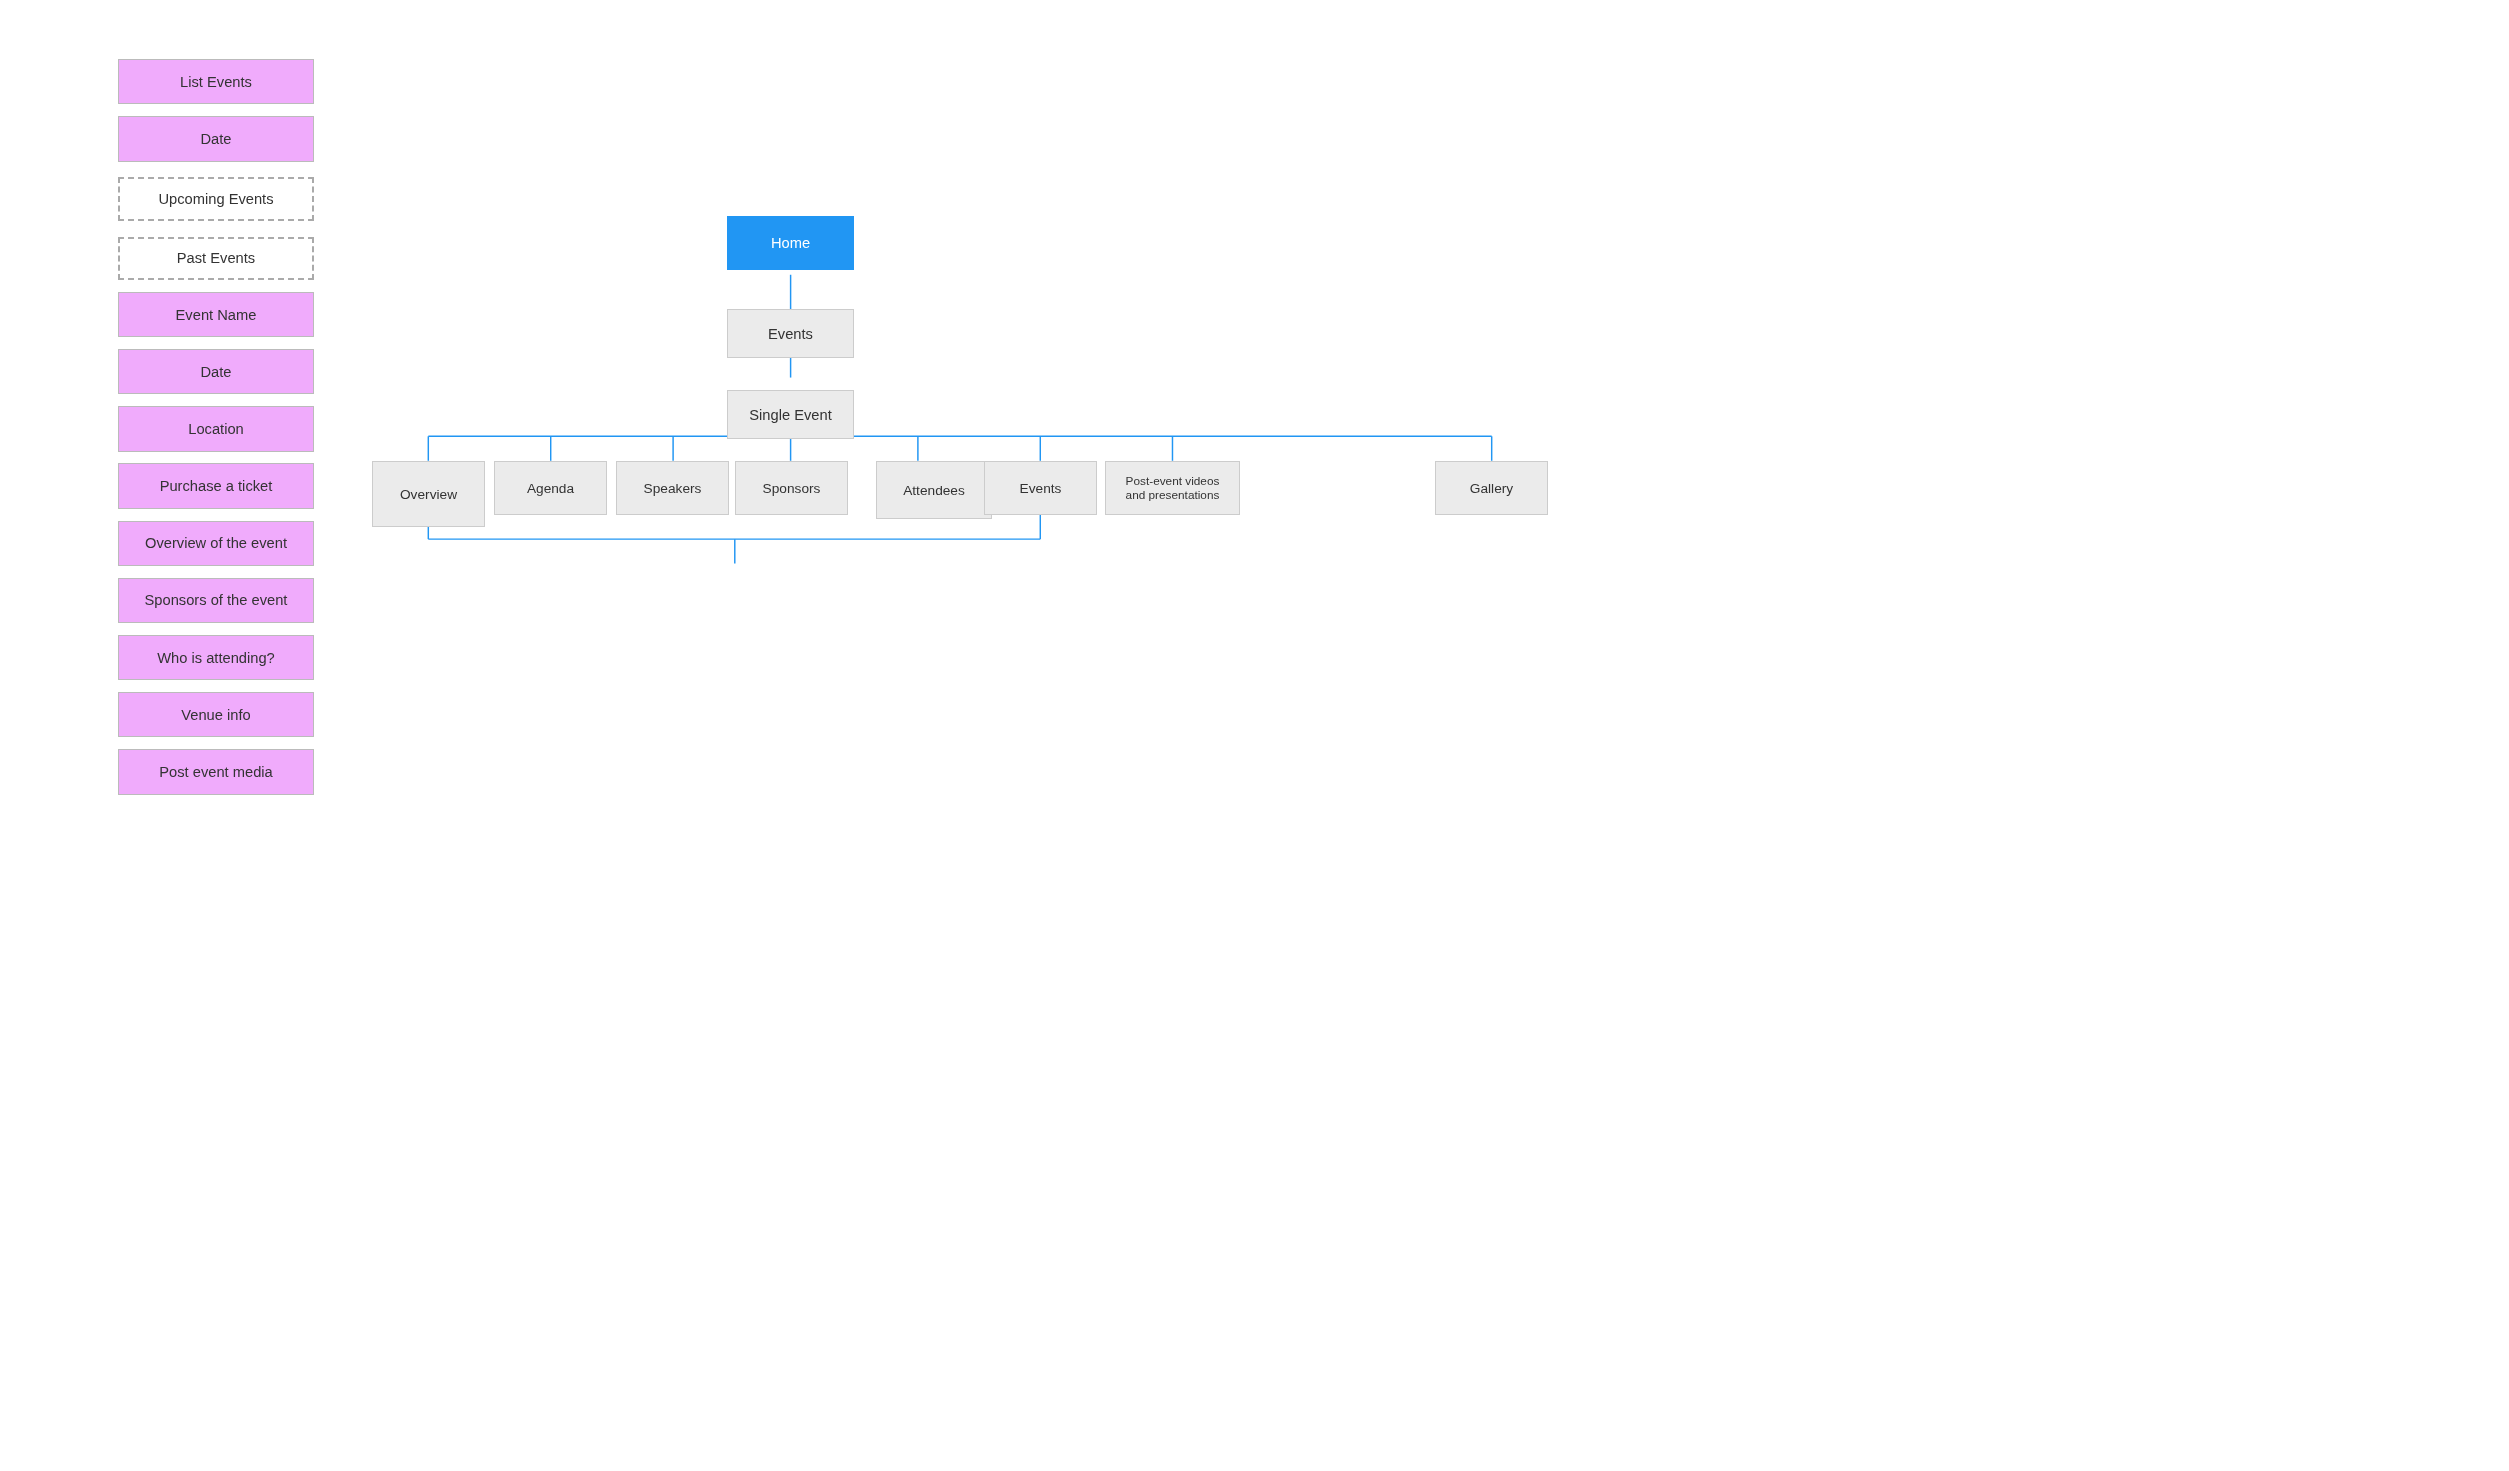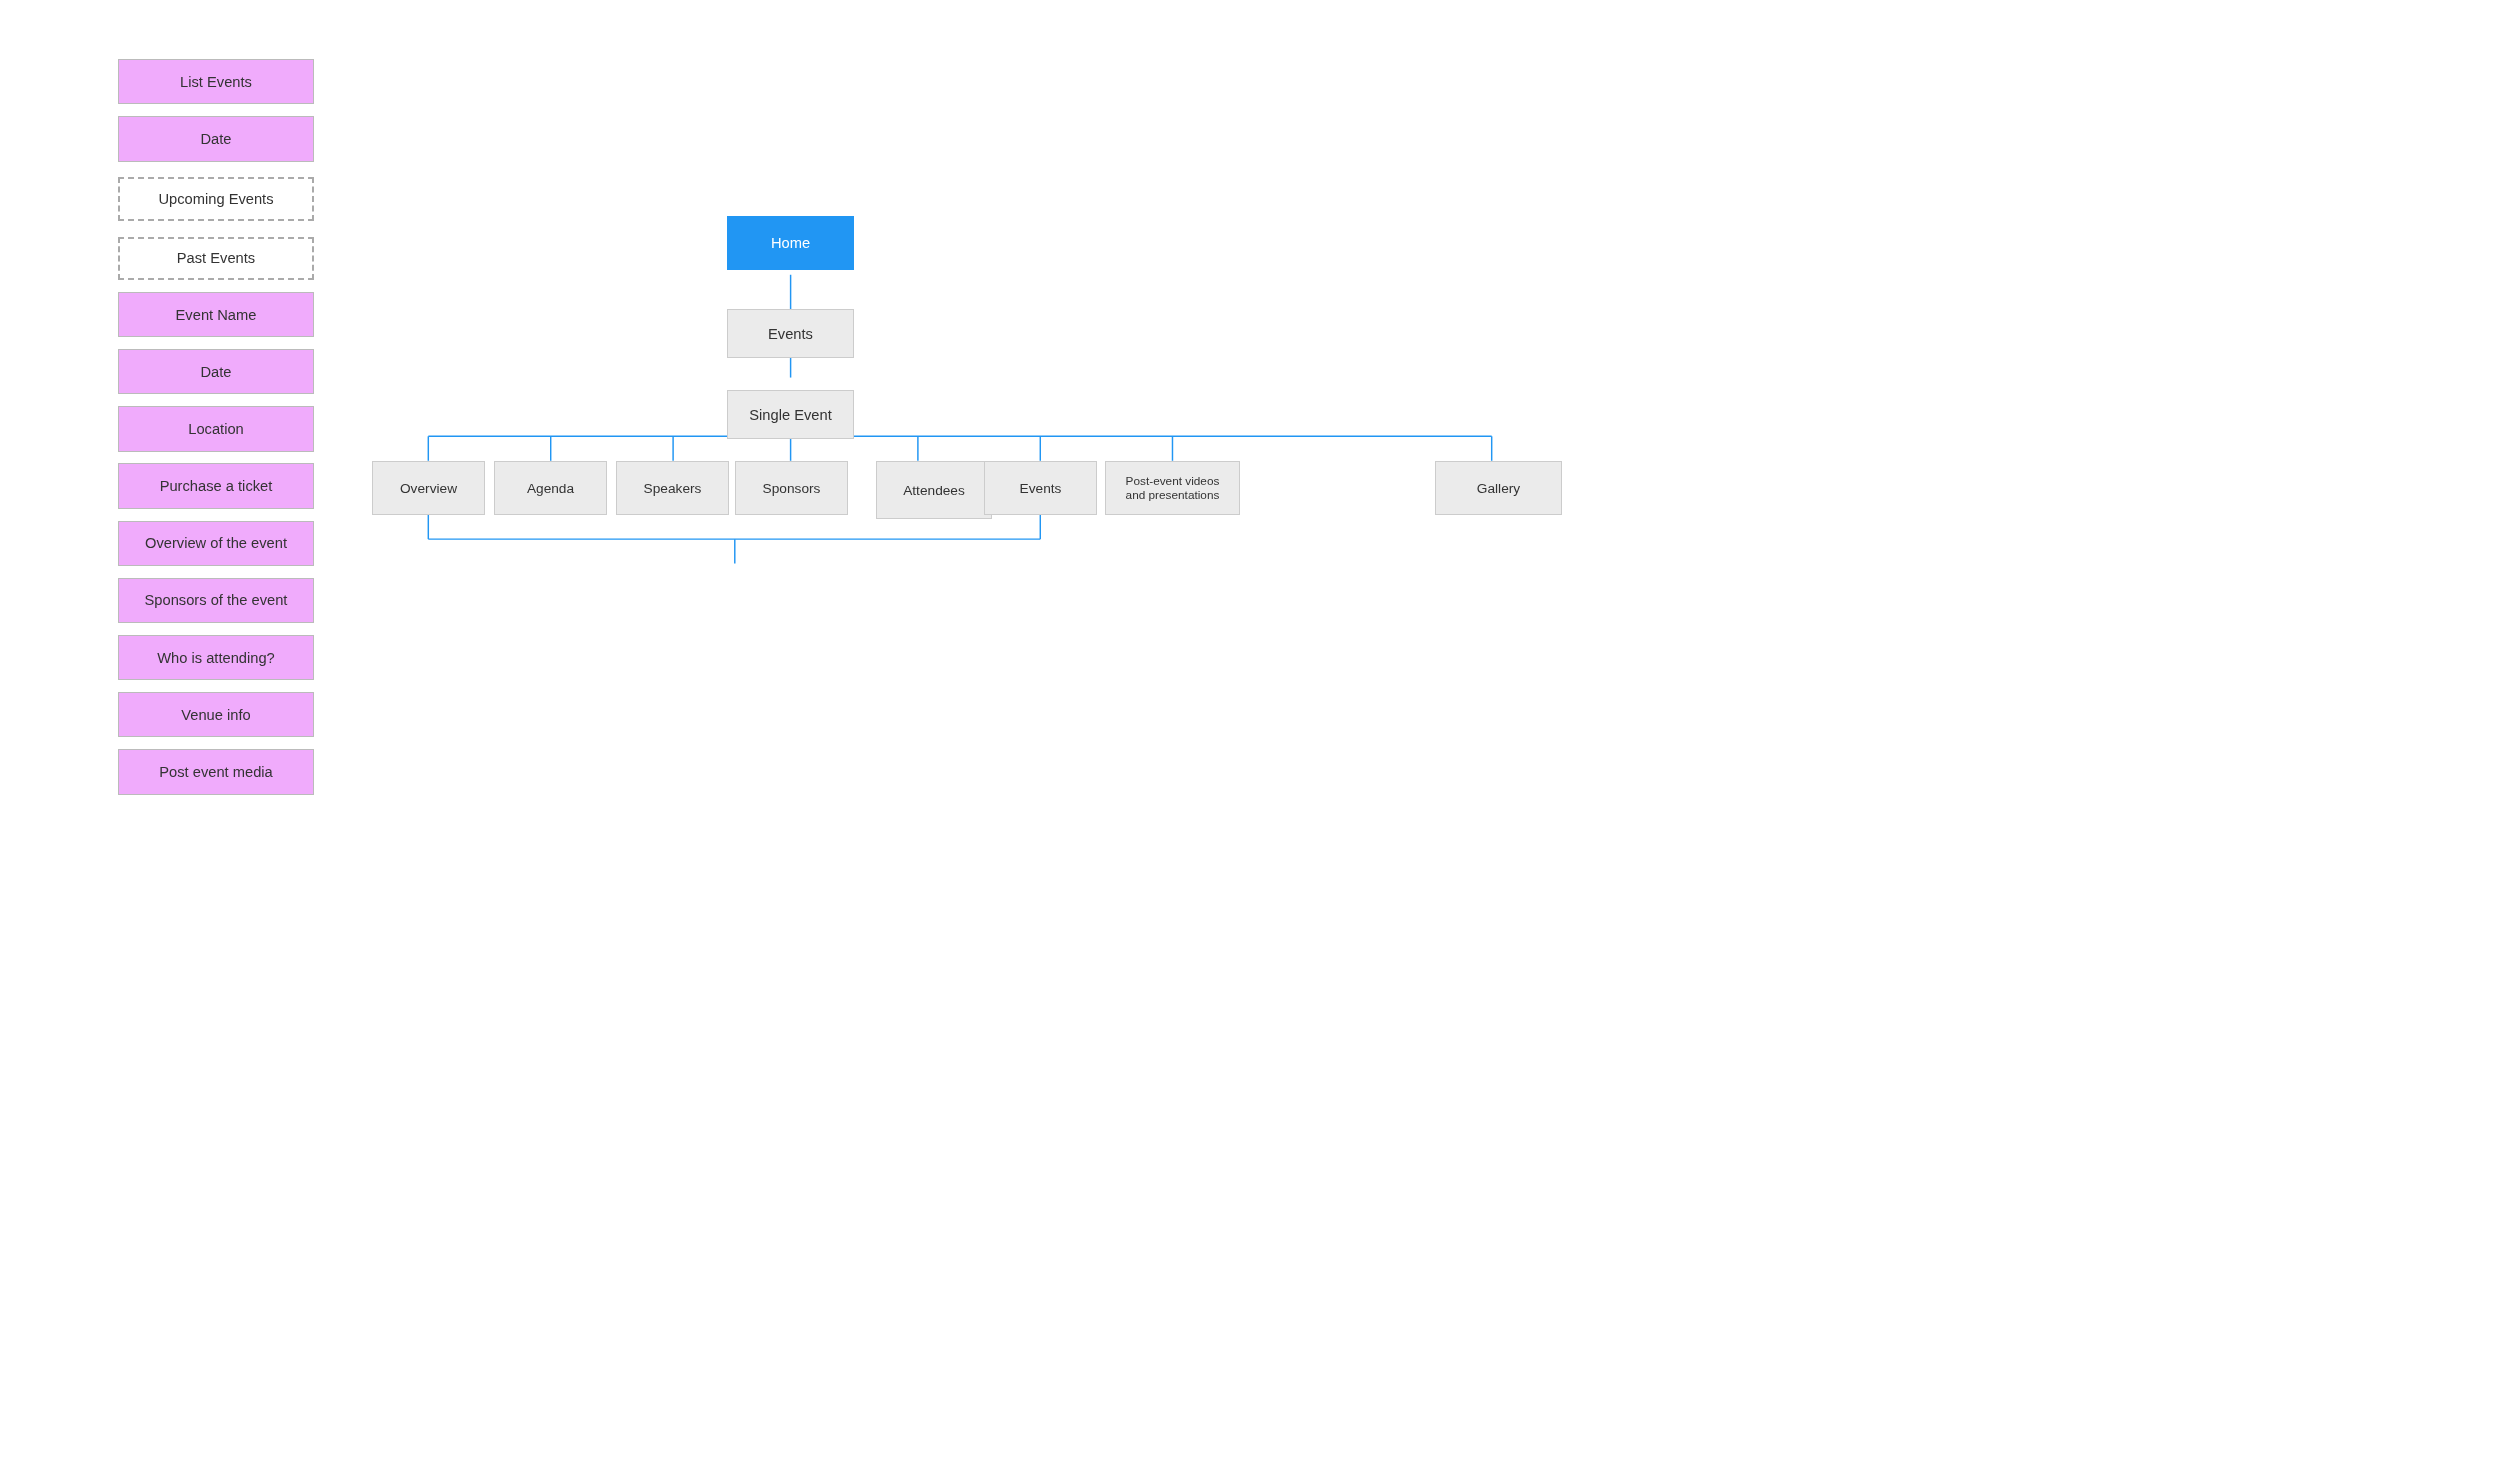--- a/index.html
+++ b/index.html
@@ -171,21 +171,21 @@
   </div>
 
   <div class="node node-grey" style="position:absolute;left:355px;top:93px;width:127px;height:49px;text-align:right;">
     <span>Events</span>
   </div>
 
   <div class="node node-grey" style="position:absolute;left:355px;top:174px;width:127px;height:49px;">
     <span>Single Event</span>
   </div>
 
-  <div class="node node-leaf" style="position:absolute;left:0;top:245px;width:113px;height:54px;">
+  <div class="node node-leaf" style="position:absolute;left:0;top:245px;width:113px;height:66px;">
     <span>Overview</span>
   </div>
 
   <div class="node node-leaf" style="position:absolute;left:122px;top:245px;width:113px;height:54px;">
     <span>Agenda</span>
   </div>
 
   <div class="node node-leaf" style="position:absolute;left:244px;top:245px;width:113px;height:54px;">
     <span>Speakers</span>
   </div>
@@ -199,18 +199,18 @@
   </div>
 
   <div class="node node-leaf" style="position:absolute;left:612px;top:245px;width:113px;height:54px;">
     <span>Events</span>
   </div>
 
   <div class="node node-leaf" style="position:absolute;left:733px;top:245px;width:135px;height:54px;font-size:11.8px;">
     <span>Post-event videos and presentations</span>
   </div>
 
-  <div class="node node-leaf" style="position:absolute;left:1063px;top:245px;width:127px;height:54px;">
+  <div class="node node-leaf" style="position:absolute;left:1063px;top:245px;width:113px;height:54px;">
     <span>Gallery</span>
   </div>
 
 </div>
 
 
 </body></html>

